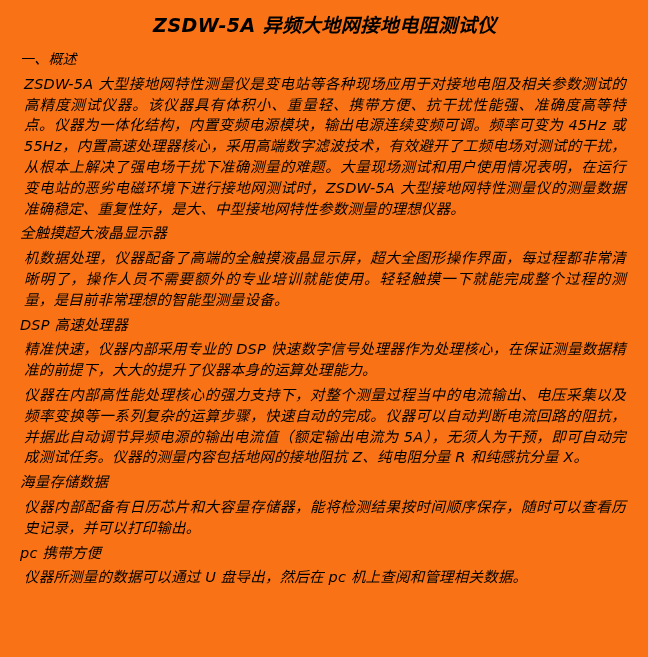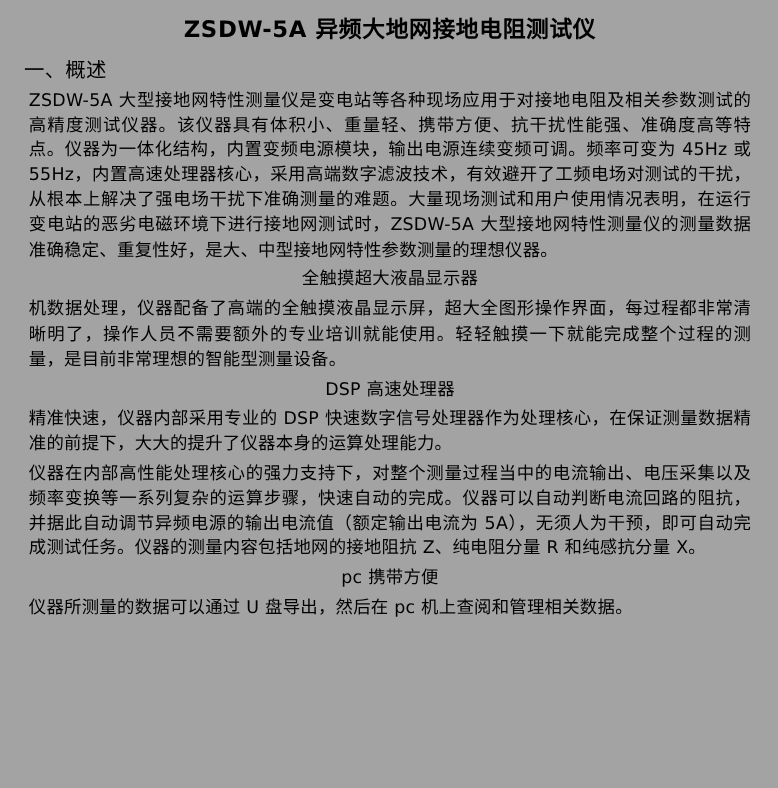--- a/index.html
+++ b/index.html
@@ -4,55 +4,55 @@
 <style>
   html, body {
     margin: 0;
     padding: 0;
     background: #ffffff;
   }
   .page {
     position: relative;
     width: 648px;
     height: 657px;
-    background: #a3a3a3;
+    background: #f97316;
     color: #000000;
     box-sizing: border-box;
     padding: 8px 18px 0 20px;
     overflow: hidden;
     font-family: "DejaVu Sans", "Liberation Sans", sans-serif;
+    font-style: italic;
   }
   .doc-title {
     margin: 4px 0 11px 0;
     text-align: center;
     font-size: 19px;
     font-weight: bold;
     line-height: 26px;
     font-family: "DejaVu Sans", "Liberation Sans", sans-serif;
     letter-spacing: 0.5px;
   }
   .body-text {
     font-size: 14.5px;
     line-height: 20.8px;
     letter-spacing: 0.2px;
   }
   .section-heading {
-    font-size: 17px;
+    font-size: 14px;
     line-height: 20.8px;
     font-weight: normal;
     margin: 0;
   }
   .para {
     margin: 4px;
     text-align: justify;
     text-justify: inter-character;
   }
   .feature-title {
     margin: 0;
-    text-align: center;
   }
 </style>
 </head>
 <body>
 
 <div class="page">
 
   <h1 class="doc-title">ZSDW-5A 异频大地网接地电阻测试仪</h1>
 
   <div class="body-text">
@@ -72,20 +72,24 @@
 
       <div>
         <div class="feature-title">DSP 高速处理器</div>
         <p class="para">精准快速，仪器内部采用专业的 DSP 快速数字信号处理器作为处理核心，在保证测量数据精准的前提下，大大的提升了仪器本身的运算处理能力。</p>
       </div>
 
       <div>
         <p class="para">仪器在内部高性能处理核心的强力支持下，对整个测量过程当中的电流输出、电压采集以及频率变换等一系列复杂的运算步骤，快速自动的完成。仪器可以自动判断电流回路的阻抗，并据此自动调节异频电源的输出电流值（额定输出电流为 5A），无须人为干预，即可自动完成测试任务。仪器的测量内容包括地网的接地阻抗 Z、纯电阻分量 R 和纯感抗分量 X。</p>
       </div>
 
+      <div>
+        <div class="feature-title">海量存储数据</div>
+        <p class="para">仪器内部配备有日历芯片和大容量存储器，能将检测结果按时间顺序保存，随时可以查看历史记录，并可以打印输出。</p>
+      </div>
 
       <div>
         <div class="feature-title">pc 携带方便</div>
         <p class="para">仪器所测量的数据可以通过 U 盘导出，然后在 pc 机上查阅和管理相关数据。</p>
       </div>
 
     </div>
   </div>
 </div>
 

